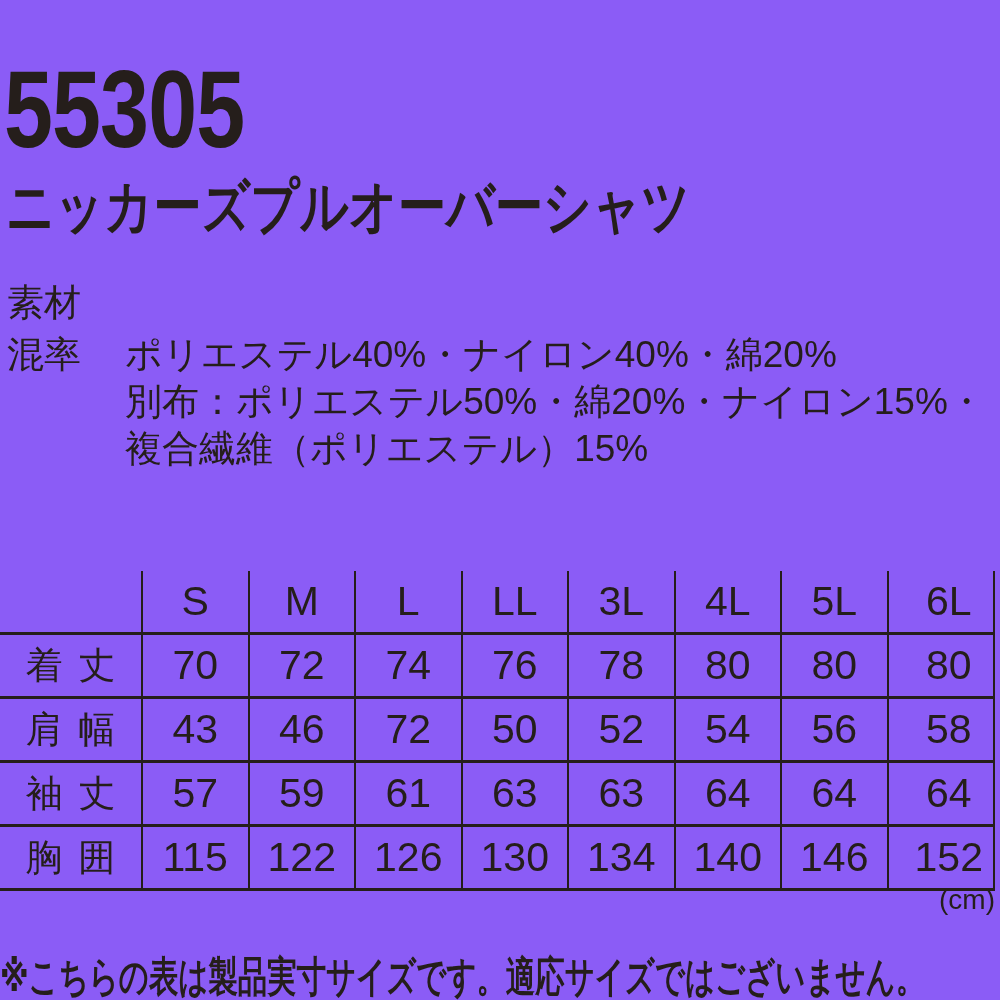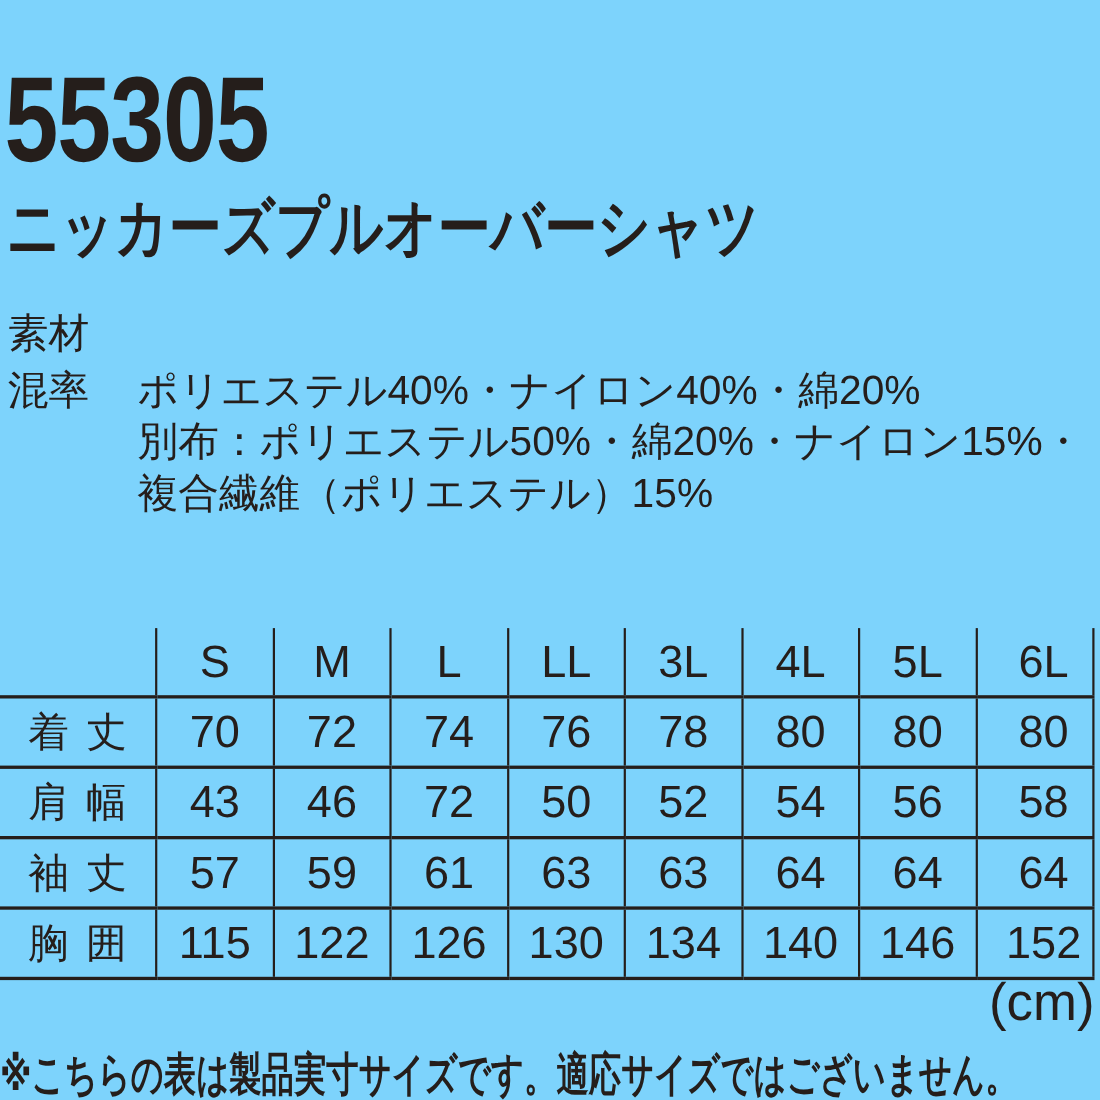--- a/index.html
+++ b/index.html
@@ -1,20 +1,20 @@
 <!DOCTYPE html>
 <html><head>
 <meta charset="utf-8">
 <style>
   html, body { margin: 0; padding: 0; background: #ffffff; }
   .page {
     position: relative;
     width: 1000px;
     height: 1000px;
-    background: #7dd3fc;
+    background: #8b5cf6;
     color: #251e1b;
     font-family: "Liberation Sans", "DejaVu Sans", sans-serif;
     overflow: hidden;
   }
 
   
   .product-number {
     position: absolute;
     left: 4px;
     top: 54px;
@@ -92,21 +92,21 @@
   }
   .size-table .cell-data {
     border-left: 2px solid #251e1b;
     border-bottom: 3px solid #251e1b;
   }
 
   .cm-note {
     position: absolute;
     top: 884px;
     right: 5px;
-    font-size: 48px;
+    font-size: 28px;
     font-weight: 400;
   }
 
   
   .footer-note {
     position: absolute;
     left: 0;
     top: 956px;
     margin: 0;
     font-size: 42px;

